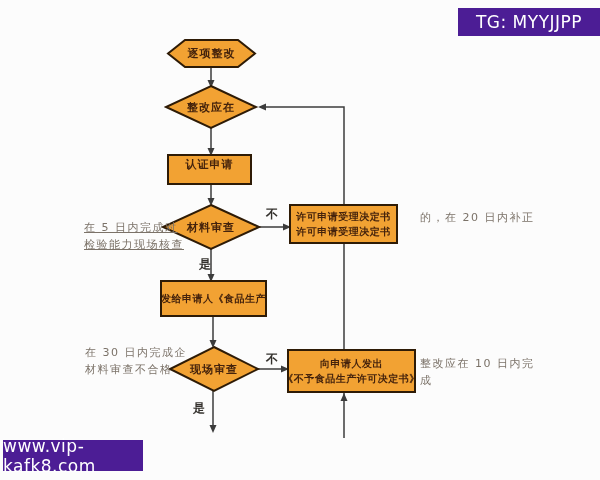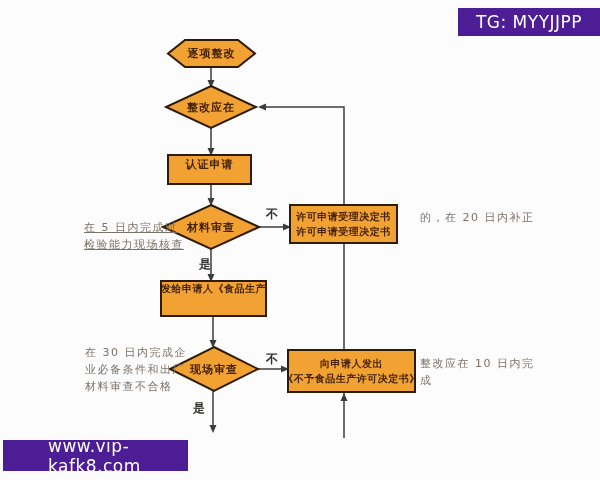--- a/index.html
+++ b/index.html
@@ -91,21 +91,21 @@
 
   <div class="node-label" style="left:168px; top:155px; width:83px;  height:19px;">认证申请</div>
 
   <div class="node-label" style="left:163px; top:205px; width:96px;  height:44px;">材料审查</div>
 
   <div class="node-label small" style="left:290px; top:205px; width:107px; height:38px;">
     <span>许可申请受理决定书</span>
     <span>许可申请受理决定书</span>
   </div>
 
-  <div class="node-label small" style="left:161px; top:281px; width:105px; height:35px;justify-content:space-between;">
+  <div class="node-label small" style="left:161px; top:281px; width:105px; height:35px;">
     <span>发给申请人《食品生产</span>
   </div>
 
   <div class="node-label" style="left:170px; top:347px; width:88px;  height:44px;">现场审查</div>
 
   <div class="node-label small" style="left:288px; top:350px; width:127px; height:42px;">
     <span>向申请人发出</span>
     <span>《不予食品生产许可决定书》</span>
   </div>
 
@@ -121,26 +121,25 @@
     <div>在 5 日内完成对</div>
     <div>检验能力现场核查</div>
   </div>
 
   <div class="note" style="left:420px; top:209px;">
     <div>的，在 20 日内补正</div>
   </div>
 
   <div class="note" style="left:85px; top:344px;">
     <div>在 30 日内完成企</div>
-    <div>业必备条件和出厂</div>
     <div>材料审查不合格</div>
   </div>
 
   <div class="note" style="left:420px; top:355px;">
     <div>整改应在 10 日内完</div>
     <div>成</div>
   </div>
 
   <div class="watermark" style="left:458px; top:8px; width:142px; height:28px;">TG: MYYJJPP</div>
 
-  <div class="watermark" style="left:3px; top:440px; width:140px; height:31px;padding-left:45px;">www.vip-kafk8.com</div>
+  <div class="watermark" style="left:3px; top:440px; width:140px; height:31px;">www.vip-kafk8.com</div>
 
 </div>
 
 </body></html>

